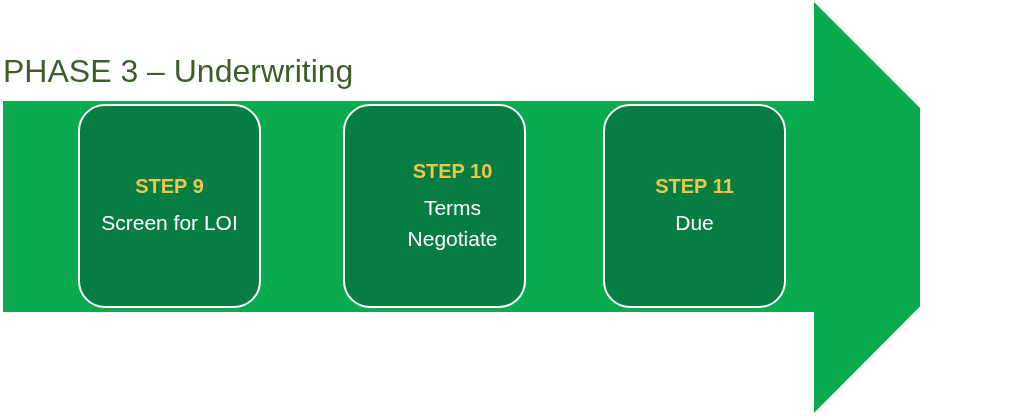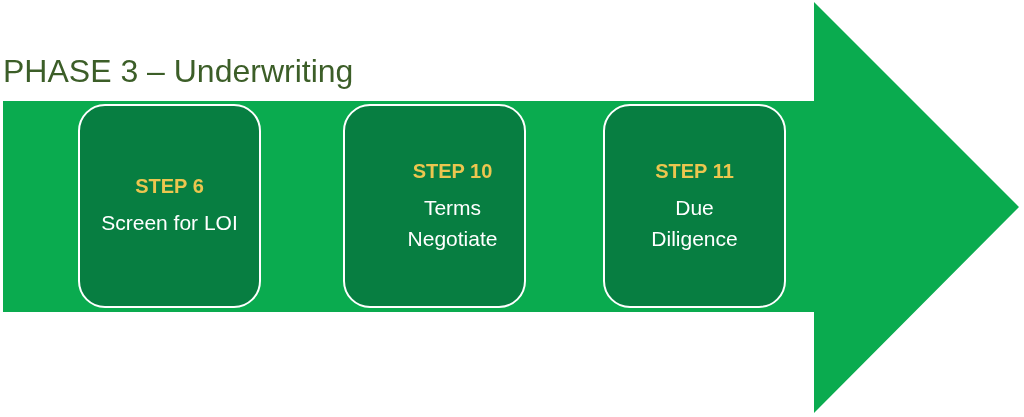--- a/index.html
+++ b/index.html
@@ -8,21 +8,21 @@
     --title-green: #3c5e28;
     --step-gold: #ecc64f;
     --body-text: #ffffff;
     --background: #ffffff;
   }
   * { margin: 0; padding: 0; box-sizing: border-box; }
   html, body { background: var(--background); }
   body { font-family: "Liberation Sans", sans-serif; }
   .canvas {
     position: relative;
-    width: 1024px;
+    width: 920px;
     height: 417px;
     background: var(--background);
     overflow: hidden;
   }
   .arrow-svg {
     position: absolute;
     left: 0; top: 0;
     width: 1024px; height: 417px;
     display: block;
   }
@@ -73,29 +73,28 @@
 
 <div class="canvas">
 
   <svg class="arrow-svg" viewBox="0 0 1024 417" xmlns="http://www.w3.org/2000/svg" aria-hidden="true">
     <polygon class="arrow-shape" points="3,101 814,101 814,2 1019,207 814,413 814,312 3,312"></polygon>
   </svg>
 
   <div class="title">PHASE 3 – Underwriting</div>
 
   <div class="step-box pos-1">
-    <div class="step-label">STEP 6</div>
+    <div class="step-label">STEP 9</div>
     <div class="step-line">Screen for LOI</div>
   </div>
 
   <div class="step-box pos-2">
     <div class="step-label">STEP 10</div>
     <div class="step-line">Terms</div>
     <div class="step-line">Negotiate</div>
   </div>
 
   <div class="step-box pos-3">
     <div class="step-label">STEP 11</div>
     <div class="step-line">Due</div>
-    <div class="step-line">Diligence</div>
   </div>
 
 </div>
 
 </body></html>

